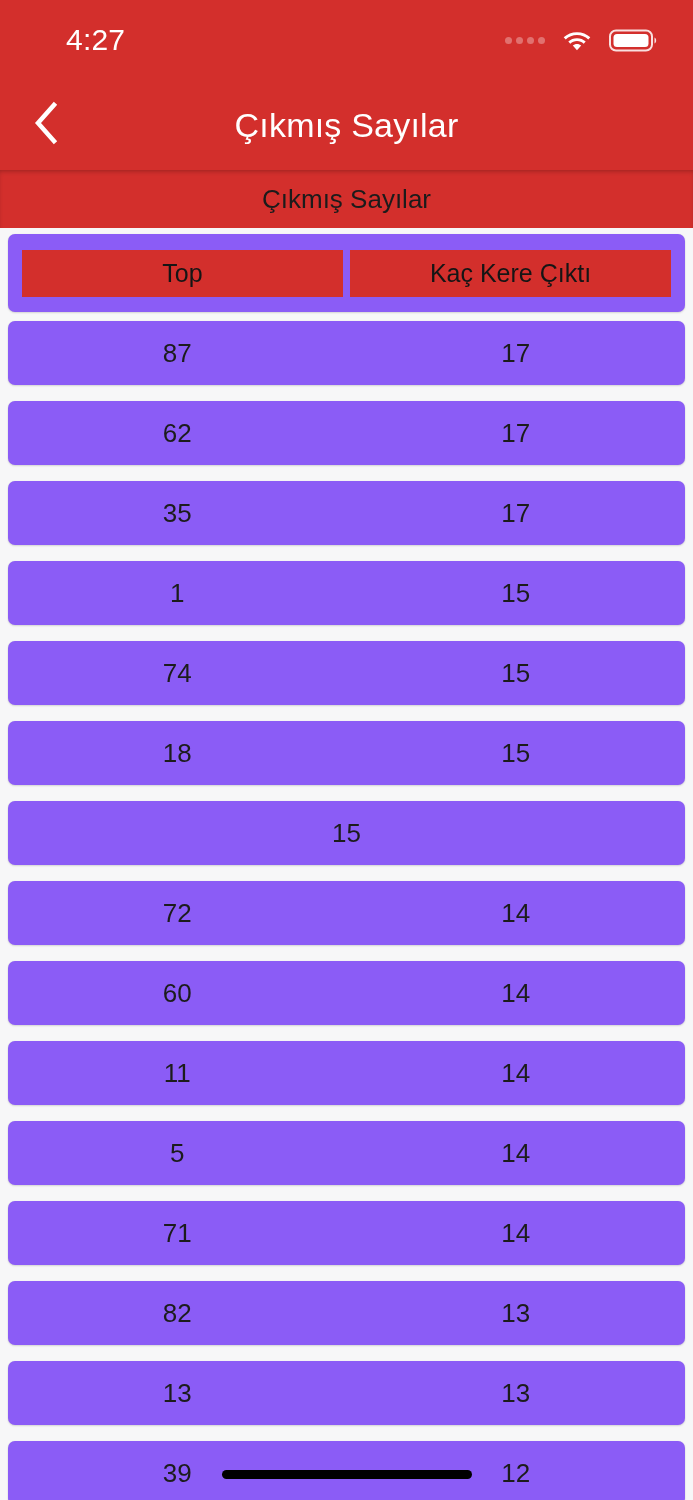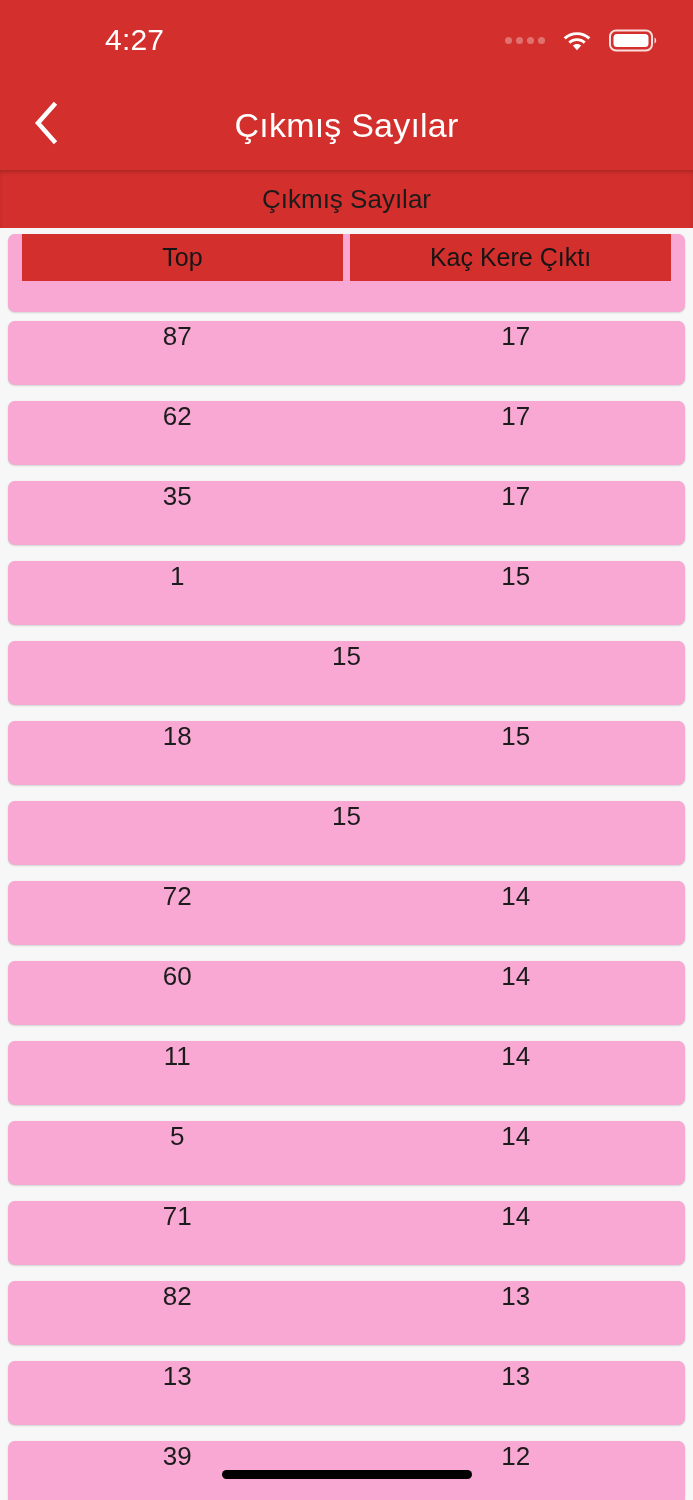--- a/index.html
+++ b/index.html
@@ -16,21 +16,21 @@
     position: relative;
   }
 
   
   .status-bar {
     height: 80px;
     background: #d32f2c;
     display: flex;
     align-items: center;
     justify-content: space-between;
-    padding: 0 34px 0 105px;
+    padding: 0 34px 0 66px;
   }
 
   .status-time {
     color: #ffffff;
     font-size: 30px;
     font-weight: 500;
     letter-spacing: 0.2px;
     line-height: 1;
   }
 
@@ -105,27 +105,27 @@
 
   
   .list-area {
     background: #f7f7f8;
     padding-top: 6px;
     height: 1272px;
     overflow: hidden;
   }
 
   .card {
-    background: #f9a8d4;
+    background: #8b5cf6;
     margin: 0 8px 16px 8px;
     border-radius: 7px;
     box-shadow: 0 1px 2px rgba(0,0,0,0.14), 0 0 1px rgba(0,0,0,0.10);
     height: 64px;
     display: flex;
-    align-items: flex-start;
+    align-items: center;
   }
 
   .card.header-card {
     height: 78px;
     padding: 0 14px;
     margin-bottom: 9px;
   }
 
   .col {
     flex: 1;
@@ -248,20 +248,23 @@
   <div class="card">
     <div class="col">
         <span class="cell-value">1</span>
       </div>
     <div class="col">
         <span class="cell-value">15</span>
       </div>
   </div>
   <div class="card">
     <div class="col">
+        <span class="cell-value">74</span>
+      </div>
+    <div class="col">
         <span class="cell-value">15</span>
       </div>
   </div>
   <div class="card">
     <div class="col">
         <span class="cell-value">18</span>
       </div>
     <div class="col">
         <span class="cell-value">15</span>
       </div>

